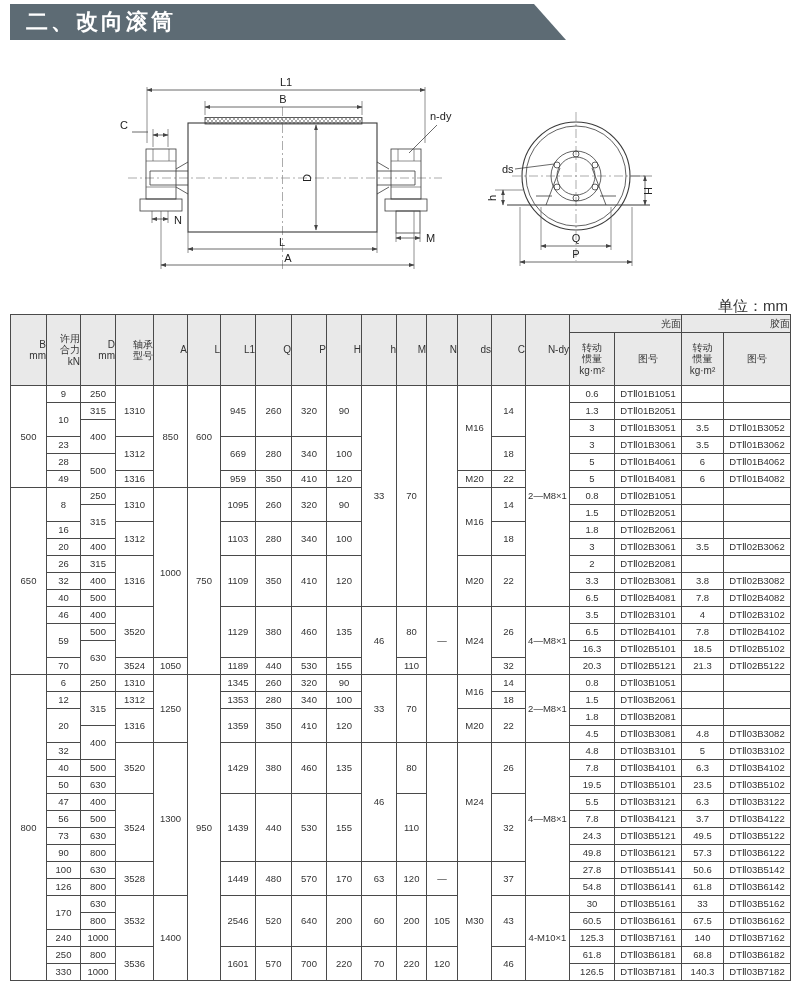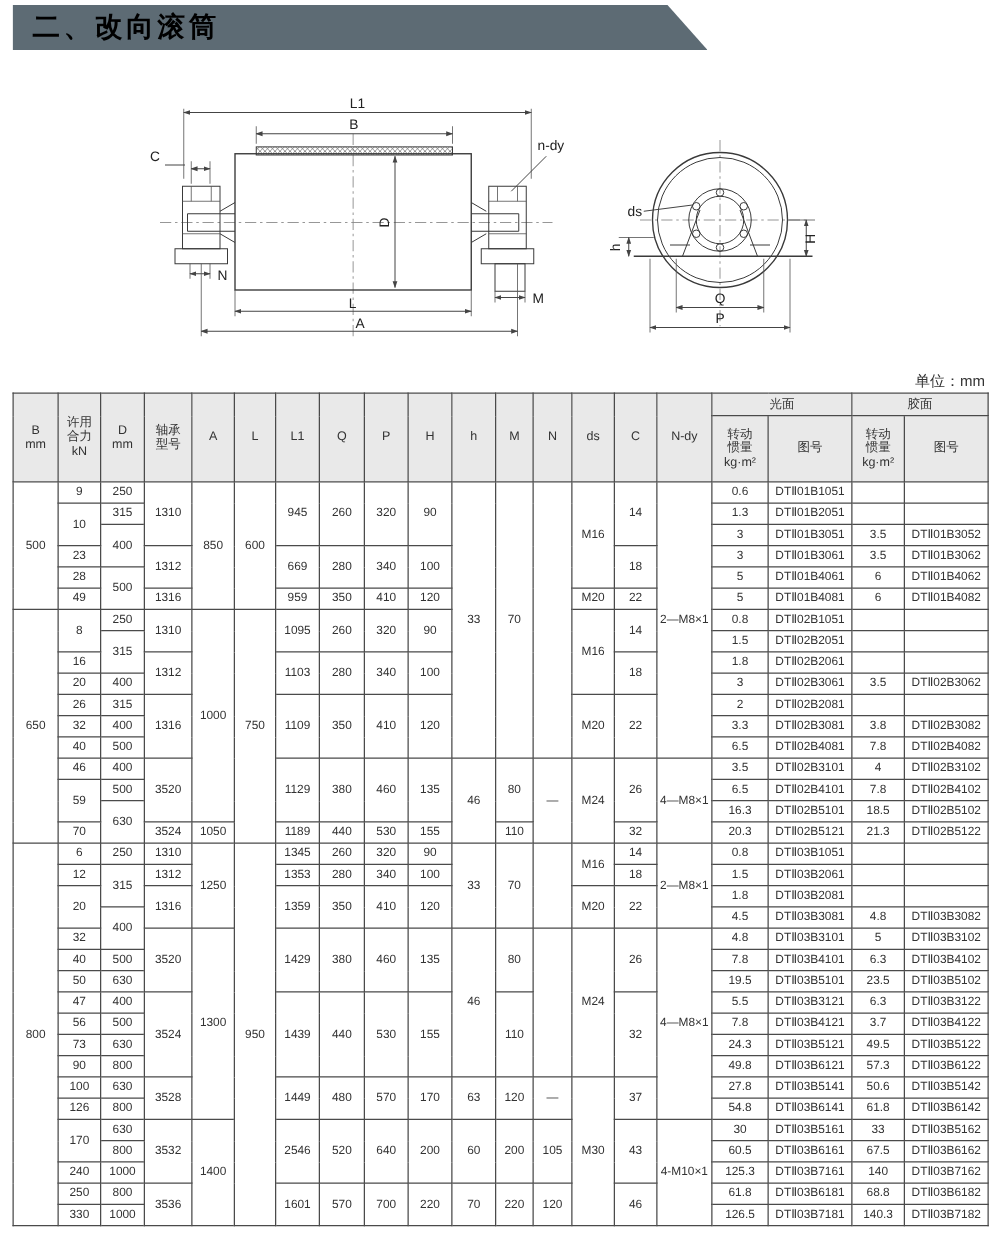--- a/index.html
+++ b/index.html
@@ -1,39 +1,39 @@
 <!DOCTYPE html>
 <html><head>
 <meta charset="utf-8">
 <style>
   html,body{margin:0;padding:0;background:#fff;}
   #page{position:relative;width:800px;height:996px;background:#fff;overflow:hidden;
         font-family:"Liberation Sans","DejaVu Sans",sans-serif;color:#333;}
   
   #title-bar{position:absolute;left:10px;top:4px;width:556px;height:36px;background:#5d6b74;
              clip-path:polygon(0 0,calc(100% - 32px) 0,100% 100%,0 100%);}
-  #title-bar .t{color:#000000;font-size:22px;font-weight:bold;letter-spacing:3px;
+  #title-bar .t{color:#ffffff;font-size:22px;font-weight:bold;letter-spacing:3px;
                 line-height:36px;padding-left:16px;}
   
-  #unit-note{position:absolute;top:297px;right:12px;font-size:12px;color:#333;}
+  #unit-note{position:absolute;top:297px;right:12px;font-size:15px;color:#333;}
   
   #drawing{position:absolute;left:0;top:65px;}
   .o{stroke:#3a3a3a;stroke-width:1.1;fill:none}
   .o2{stroke:#3a3a3a;stroke-width:0.8;fill:none}
   .cl{stroke:#888;stroke-width:0.7;fill:none;stroke-dasharray:9 3 2 3}
   .w{stroke:#555;stroke-width:0.65;fill:none}
   .dim{stroke:#444;stroke-width:0.8;fill:none;marker-start:url(#ar);marker-end:url(#ar)}
   .lead{stroke:#444;stroke-width:0.8;fill:none}
   .lbl{font-size:11px;fill:#222;}
   
   #spec-table{position:absolute;left:10px;top:314px;border-collapse:collapse;table-layout:fixed;}
   #spec-table th,#spec-table td{border:1px solid #4a4a4a;text-align:center;vertical-align:middle;
       padding:0;font-weight:normal;overflow:hidden;}
   #spec-table th{background:#e9e9e9;font-size:10px;line-height:1.15;white-space:pre-line;color:#333;}
-  #spec-table thead tr:first-child th{height:17px;}
+  #spec-table thead tr:first-child th{height:17px;text-align:right;}
   #spec-table td{font-size:9.5px;height:16px;line-height:1;color:#333;background:#fff;white-space:nowrap;}
 </style>
 </head>
 <body>
 
 <div id="page">
 
   <div id="title-bar">
     <div class="t">二、改向滚筒</div>
   </div>

